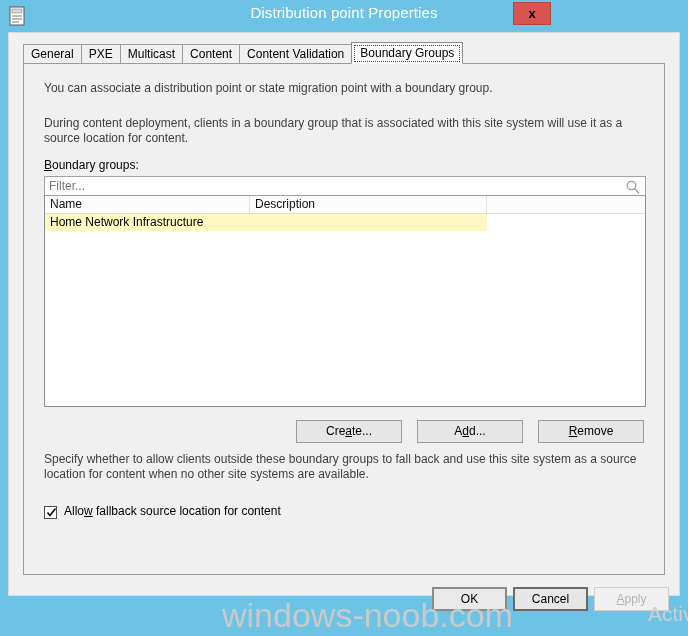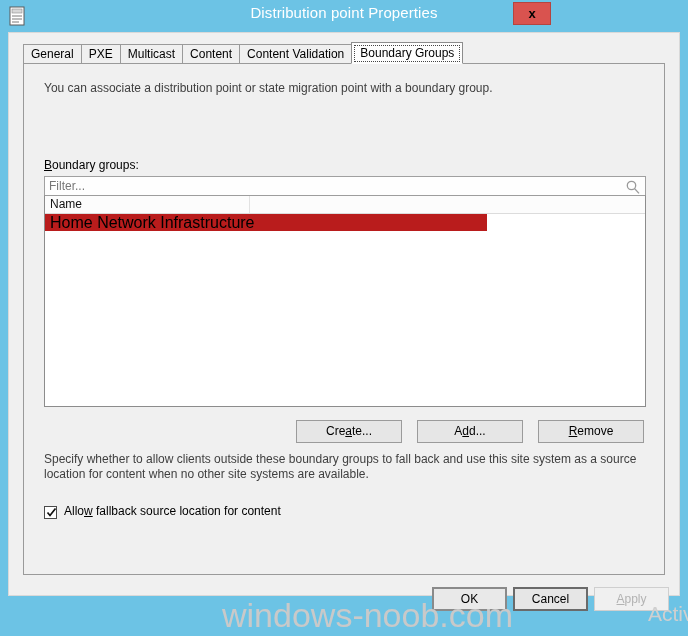--- a/index.html
+++ b/index.html
@@ -201,22 +201,22 @@
   }
   .lv-col.c0 { left: 0;   width: 205px; }
   .lv-col.c1 { left: 205px; width: 237px; }
   .lv-col.c2 { left: 442px; width: 158px; border-right: none; }
   .lv-row {
     position: absolute;
     left: 0; top: 18px;
     width: 442px;
     height: 17px;
     line-height: 17px;
-    background: #b91c1c;
-    font-size: 16px;
+    background: #fef9c3;
+    font-size: 12px;
     color: #000;
     padding-left: 5px;
     box-sizing: border-box;
     cursor: pointer;
   }
 
   
   .btn {
     position: absolute;
     height: 23px;
@@ -339,36 +339,38 @@
       </div>
       <div class="tab active">
         <span class="tab-focus"></span>
         <span>Boundary Groups</span>
       </div>
     </div>
 
     <div class="tabpage">
 
       <div class="para p1">You can associate a distribution point or state migration point with a boundary group.</div>
+      <div class="para p2">During content deployment, clients in a boundary group that is associated with this site system will use it as a source location for content.</div>
 
       <div class="lbl-boundary"><span class="u">B</span><span>oundary groups:</span></div>
 
       <div class="filterbox">
         <input class="filter-input" type="text" value="" placeholder="Filter..." style="">
         <span class="mag-icon">
           <svg width="16" height="16" viewBox="0 0 16 16">
             <circle cx="6.5" cy="6.5" r="4.2" fill="none" stroke="#9a9a9a" stroke-width="1.3"></circle>
             <line x1="9.6" y1="9.6" x2="14" y2="14.4" stroke="#9a9a9a" stroke-width="1.4"></line>
           </svg>
         </span>
       </div>
 
       <div class="listview">
         <div class="lv-header">
           <div class="lv-col c0">Name</div>
+          <div class="lv-col c1">Description</div>
           <div class="lv-col c2"></div>
         </div>
         <div class="lv-row">
           <span>Home Network Infrastructure</span>
         </div>
       </div>
 
       <div class="btn btn-create">Cre<span class="u">a</span>te...</div>
       <div class="btn btn-add">A<span class="u">d</span>d...</div>
       <div class="btn btn-remove"><span class="u">R</span>emove</div>

